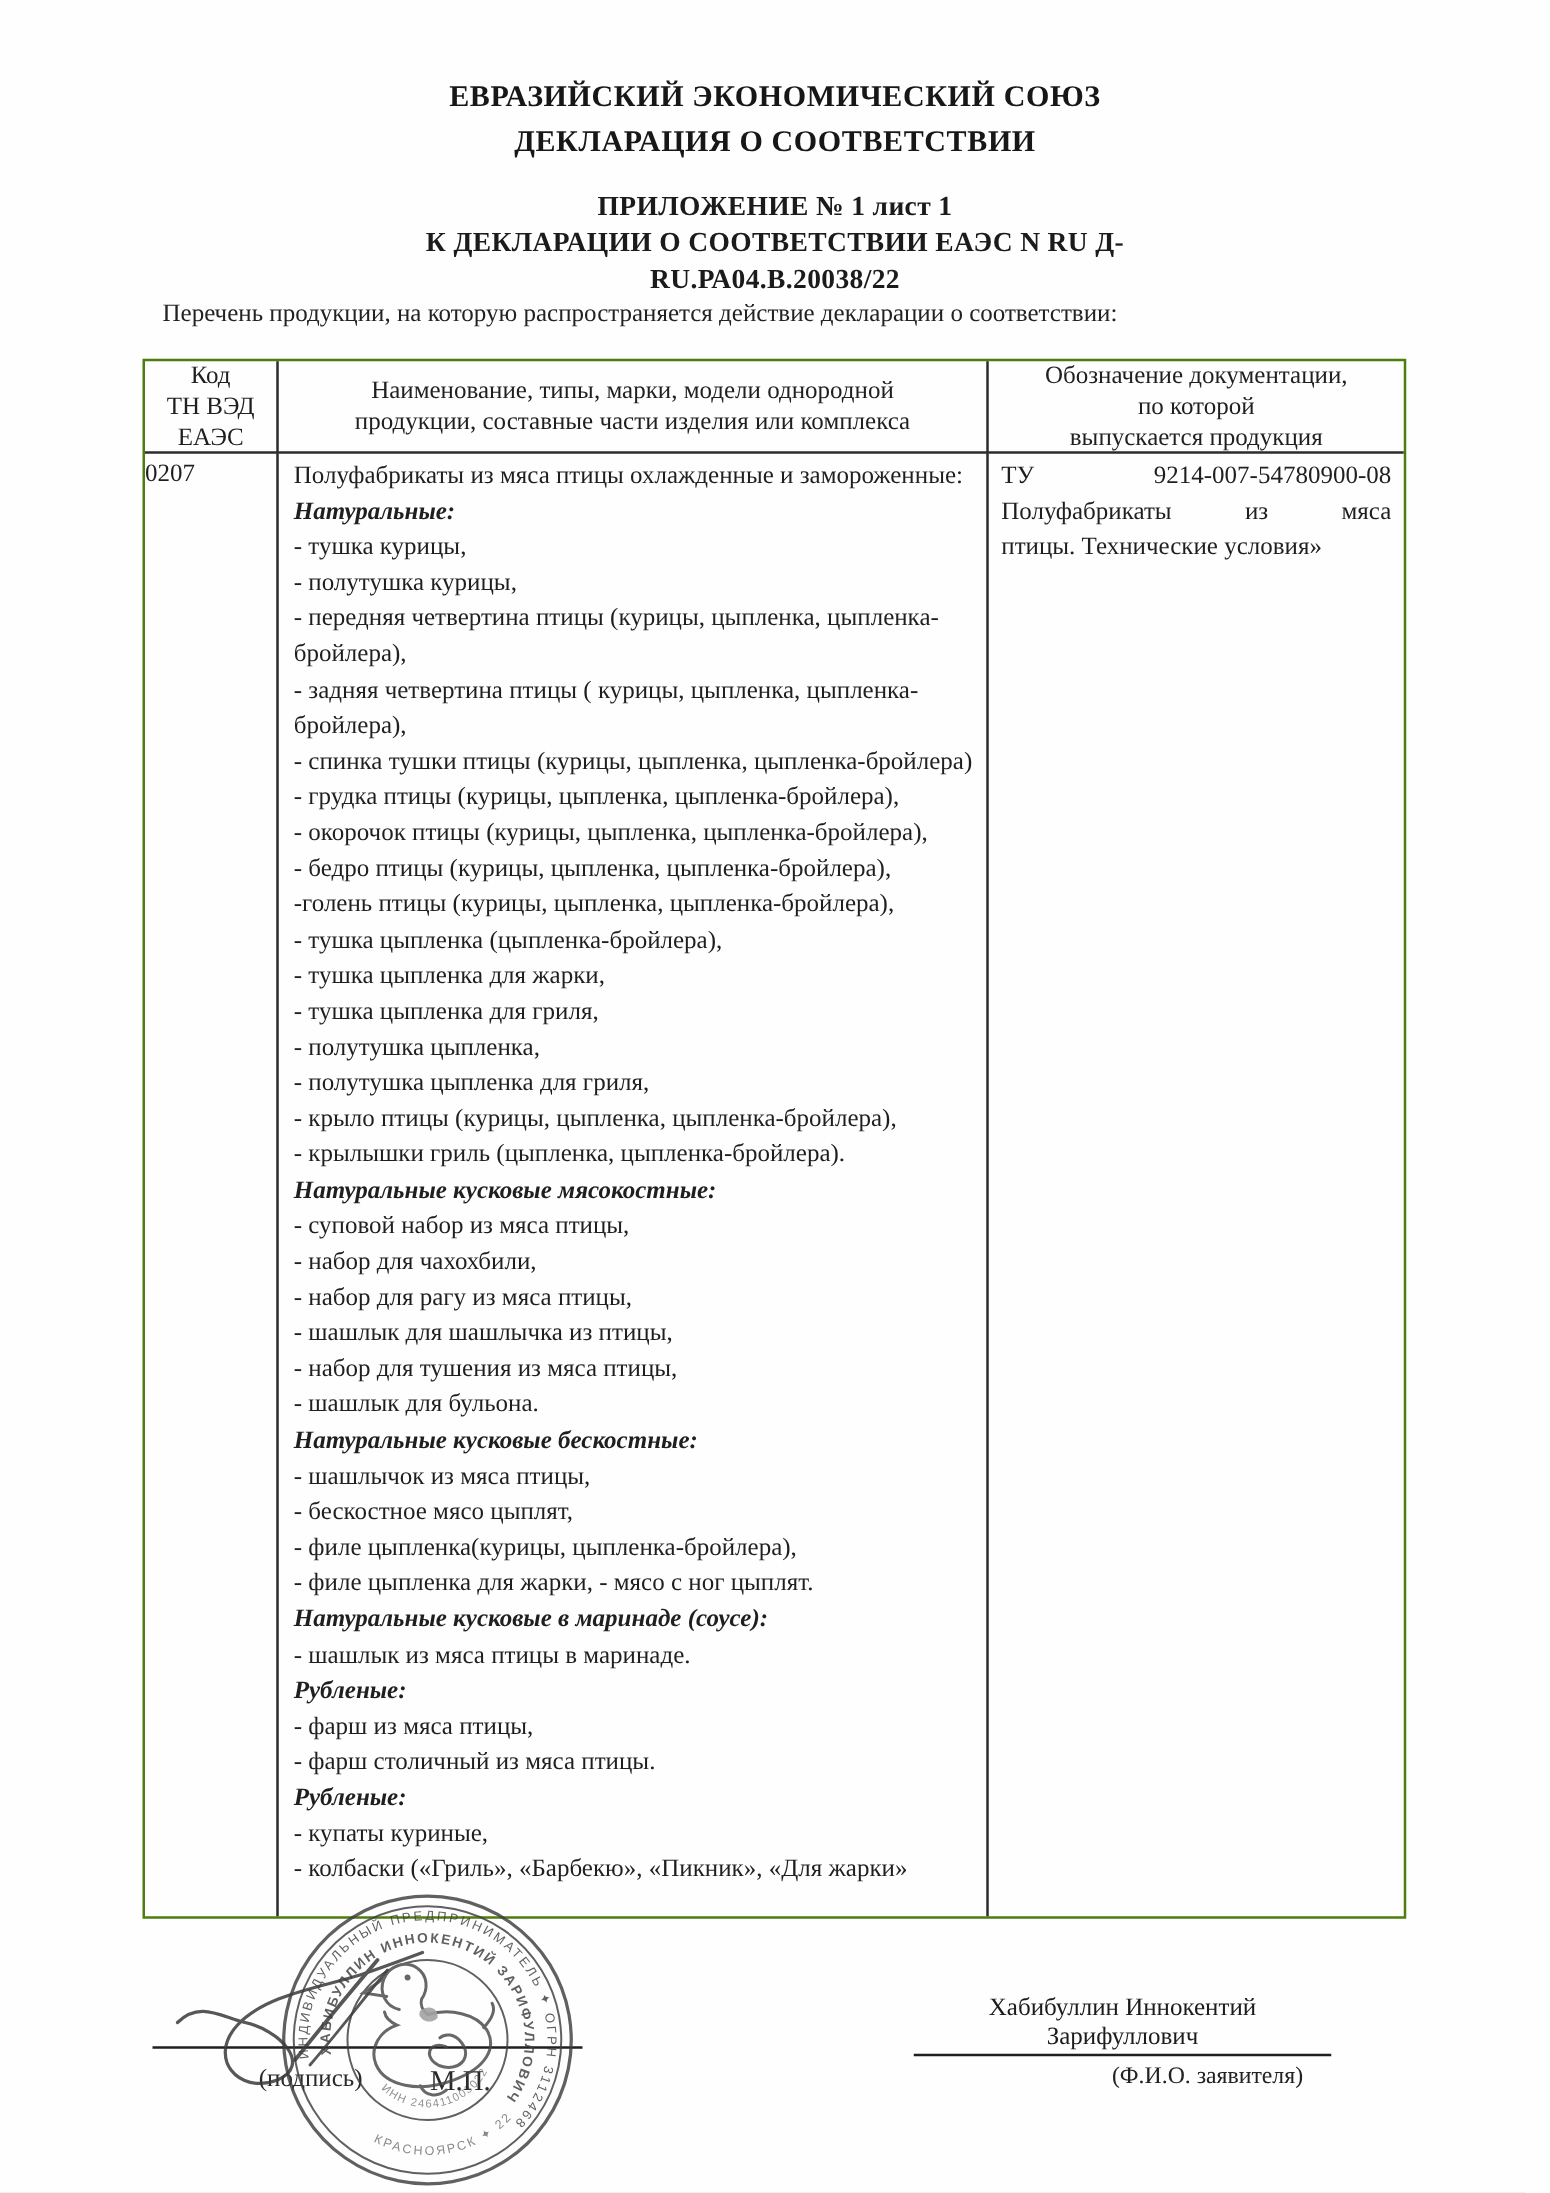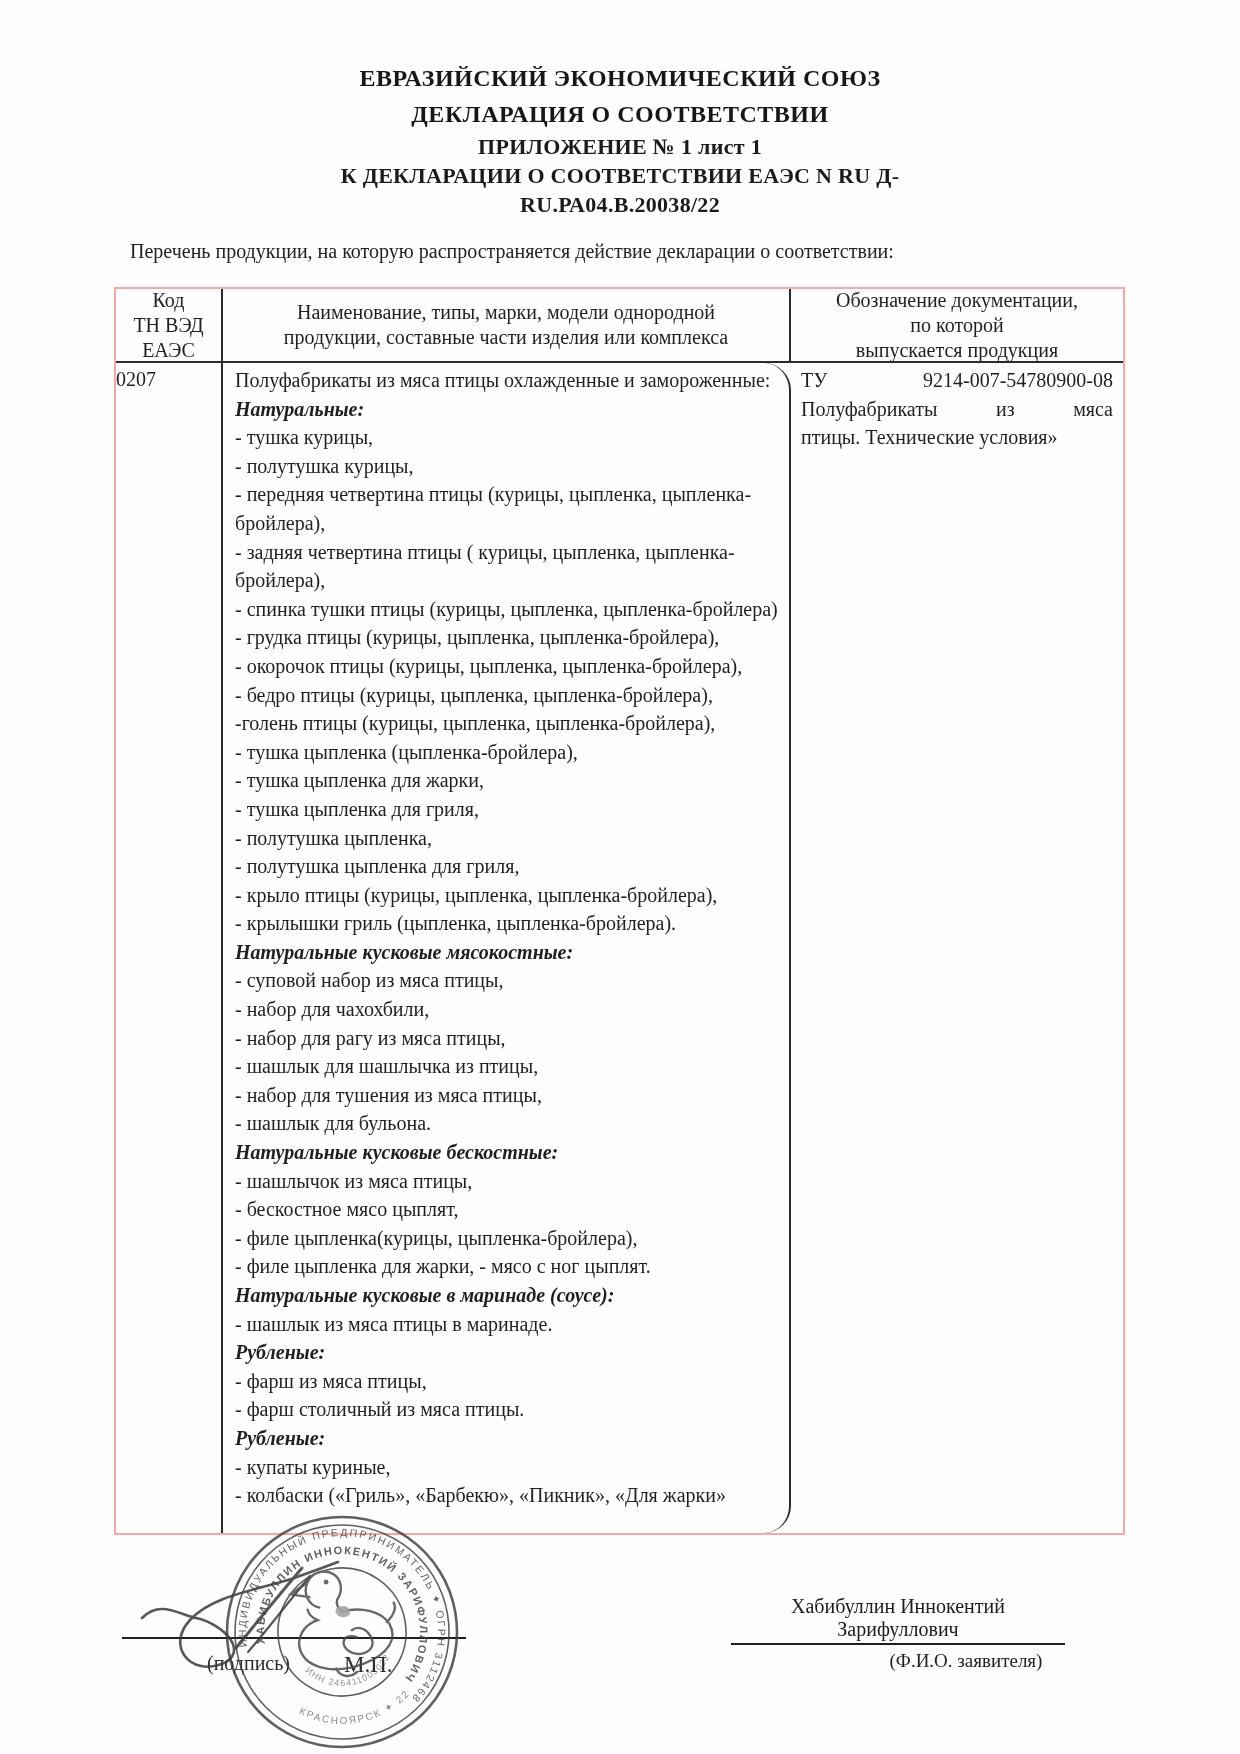--- a/index.html
+++ b/index.html
@@ -5,38 +5,38 @@
   html,body{margin:0;padding:0;background:#e8e8e8;}
   .page{
     position:relative; width:1240px; height:1754px; margin:0 auto;
     background:#fefefe; overflow:hidden;
     font-family:"Liberation Serif", serif; color:#1f1f1f;
   }
   
   .title-block{position:absolute; top:60px; left:0; width:100%; text-align:center;}
   .t-big{font-size:24px; font-weight:bold; letter-spacing:.5px; line-height:36px; color:#171717;}
   .t-mid{font-size:22px; font-weight:bold; letter-spacing:.3px; line-height:29px; color:#1b1b1b;}
-  .gap-sm{margin-top:0;}
+  .gap-sm{margin-top:18px;}
   
   .intro{position:absolute; left:130px; top:240px; font-size:20px; color:#222;}
   
   .ptable{
     position:absolute; left:114px; top:287px; width:1011px;
     display:grid; grid-template-columns:107px 568px 1fr;
     grid-template-rows:74px 1170px;
-    border:2px solid #fca5a5; box-sizing:border-box;
+    border:2px solid #4d7c0f; box-sizing:border-box;
     background:#fefefe;
   }
   .cell{box-sizing:border-box; overflow:hidden;}
   .b-right{border-right:2px solid #2c2c2c;}
   .b-bottom{border-bottom:2px solid #2c2c2c;}
   .head{display:flex; flex-direction:column; justify-content:center; align-items:center;
         font-size:20px; line-height:25px; text-align:center; padding:2px 6px;}
   .code-cell{font-size:20px; padding-top:5px;}
-  .items-cell{padding:3px 6px 0 12px; font-size:20px; line-height:28.6px;border-radius:27px;}
+  .items-cell{padding:3px 6px 0 12px; font-size:20px; line-height:28.6px;}
   .doc-cell{padding:3px 10px 0 10px; font-size:20px; line-height:28.6px;border-radius:26px;}
   .style-heading{font-weight:bold; font-style:italic;}
   .style-just{text-align:justify; text-align-last:justify;}
   .style-left{text-align:left;}
   
   .applicant-name{
     position:absolute; left:731px; top:1595px; width:334px; text-align:center;
     font-size:20px; padding-bottom:2px; border-bottom:2px solid #1f1f1f; color:#1b1b1b;
   }
   .fio-caption{position:absolute; left:810px; top:1650px; width:312px; text-align:center; font-size:19px; color:#222;}

